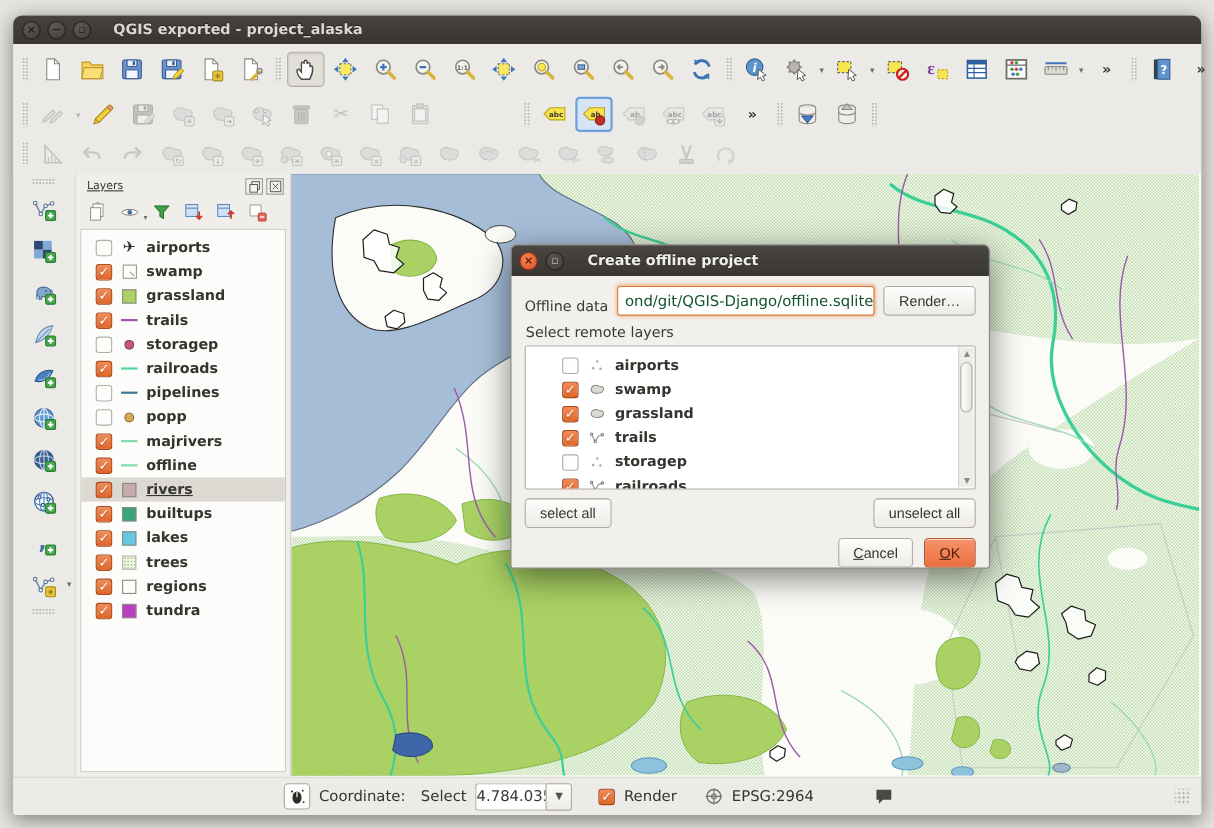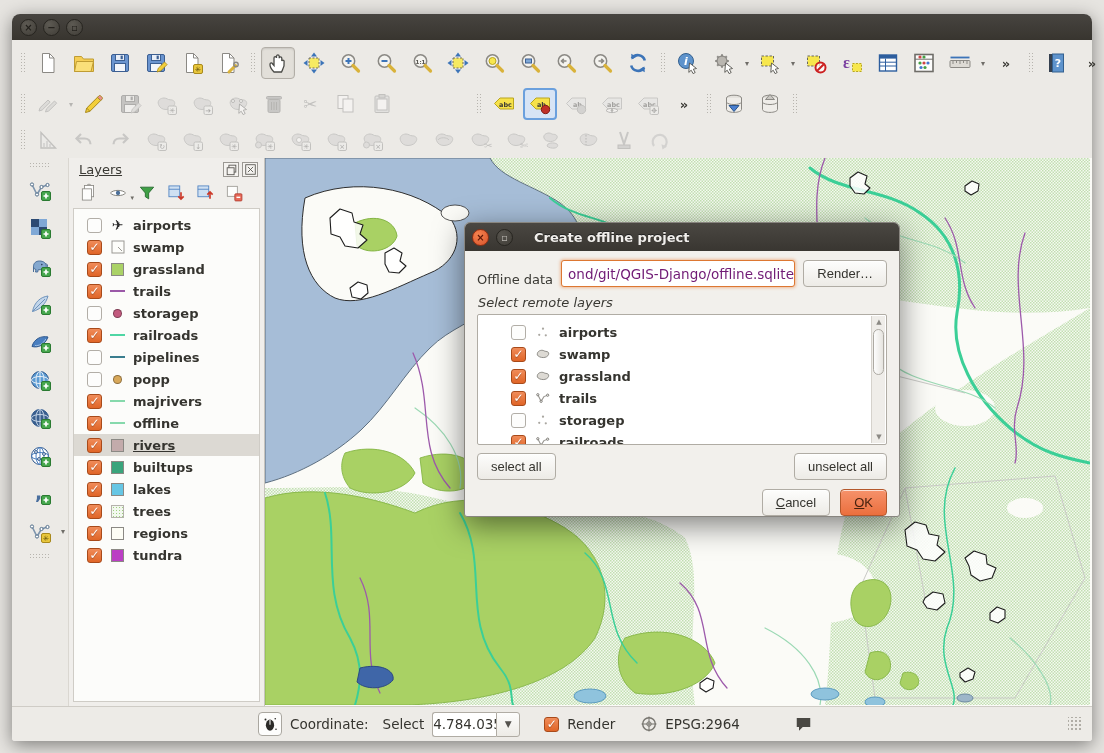--- a/index.html
+++ b/index.html
@@ -31,21 +31,21 @@
   .gap{width:72px;flex:0 0 auto;}
   
   .main{flex:1;display:flex;min-height:0;position:relative;}
   .sidebar{width:56px;flex:0 0 56px;display:flex;flex-direction:column;align-items:center;padding-top:4px;gap:5px;}
   .shandle{width:22px;height:6px;background-image:radial-gradient(#b7b4ae 35%,transparent 36%);background-size:3px 3px;}
   .sbtn{width:34px;height:33px;display:flex;align-items:center;justify-content:center;position:relative;}
   
   .layers{width:197px;flex:0 0 197px;background:#f0eeeb;border-left:1px solid #dad7d1;
     border-right:1px solid #c6c3bd;display:flex;flex-direction:column;}
   .lph{display:flex;align-items:center;padding:4px 6px 2px 10px;}
-  .lph .t{flex:1;font-size:13px;text-decoration:underline;}
+  .lph .t{flex:1;font-size:10px;text-decoration:underline;}
   .phbtn{width:16px;height:15px;border:1px solid #9a9792;background:#f5f3f0;margin-left:3px;
     display:flex;align-items:center;justify-content:center;}
   .lptools{display:flex;align-items:center;gap:5px;padding:3px 6px 4px 8px;}
   .ptool{width:24px;height:22px;display:flex;align-items:center;justify-content:center;position:relative;}
   .pcaret{position:absolute;right:-4px;bottom:2px;font-size:7px;color:#6f6d68;}
   .llist{flex:1;background:#fcfcfa;border:1px solid #cfccc6;margin:0 4px 4px 4px;padding-top:5px;overflow:hidden;}
   .lrow{display:flex;align-items:center;height:22px;padding-left:13px;gap:8px;}
   .lrow.selected{background:#dcd9d3;}
   .lname{font-weight:bold;font-size:13px;color:#35342f;}
   .lname.sel{text-decoration:underline;}
@@ -62,26 +62,26 @@
   .dtitle{height:28px;background:linear-gradient(#4a4742,#393631);border-radius:5px 5px 0 0;
     display:flex;align-items:center;padding:0 7px;gap:7px;}
   .dtitle .t{color:#f1efec;font-weight:bold;font-size:13px;margin-left:14px;text-shadow:0 -1px 0 #222;}
   .dbtn{width:17px;height:17px;border-radius:50%;font-size:10px;line-height:15px;text-align:center;}
   .dbtn.close{background:radial-gradient(circle at 35% 30%,#f4824f,#d9542c);border:1px solid #8f2e12;color:#5c1606;font-weight:bold;}
   .dbtn.max{background:radial-gradient(circle at 35% 30%,#57544e,#403d37);border:1px solid #26241f;color:#b9b6b0;}
   .dbody{padding:9px 12px 0 12px;}
   .drow1{display:flex;align-items:flex-end;gap:8px;}
   .dinput{flex:1;height:27px;background:#fff;border:1px solid #dd7732;border-radius:3px;
     box-shadow:0 0 3px 1px rgba(232,125,50,.45);padding:0 6px;display:flex;align-items:center;
-    font-size:13.5px;color:#701a75;white-space:nowrap;overflow:hidden;}
+    font-size:13.5px;color:#14532d;white-space:nowrap;overflow:hidden;}
   .btn{height:27px;padding:0 13px;border:1px solid #b0aca4;border-radius:4px;
     background:linear-gradient(#fdfdfc,#edebe6);display:inline-flex;align-items:center;justify-content:center;
     font-size:13px;color:#35342f;box-shadow:0 1px 0 rgba(255,255,255,.7) inset;}
   .btn.ok{background:linear-gradient(#f6926b,#eb6f3e);border-color:#b4582c;color:#47220f;}
-  .dlabel{margin:8px 0 4px 1px;font-style:italic;}
+  .dlabel{margin:8px 0 4px 1px;}
   .dlist{position:relative;height:131px;background:#fff;border:1px solid #b0aca4;border-radius:2px;overflow:hidden;padding:6px 0 0 7px;}
   .drow{display:flex;align-items:center;height:22px;gap:9px;padding-left:26px;}
   .dname{font-weight:bold;font-size:13px;color:#35342f;}
   .scrollbar{position:absolute;top:1px;right:1px;bottom:1px;width:14px;background:#efede9;border-left:1px solid #d5d2cc;}
   .sthumb{position:absolute;top:13px;left:1px;width:11px;height:46px;border:1px solid #adaaa3;border-radius:6px;
     background:linear-gradient(90deg,#fdfdfd,#e6e4df);}
   .sarrow{position:absolute;left:0;width:14px;height:12px;color:#8b8984;font-size:7px;text-align:center;line-height:12px;}
   .btnrow-a{display:flex;justify-content:space-between;margin-top:8px;}
   .btnrow-b{display:flex;justify-content:flex-end;gap:10px;margin-top:9px;}
   
@@ -101,20 +101,21 @@
 </style>
 </head>
 <body>
 
 <div class="window">
 
   <div class="titlebar">
     <div class="wbtn">×</div>
     <div class="wbtn">−</div>
     <div class="wbtn">▫</div>
+    <div class="wtitle">QGIS exported - project_alaska</div>
   </div>
 
   <div class="toolrow" id="row1">
       <div class="thandle"></div>
       <div class="tbtn">
         <span class="ticon">
           <svg width="24" height="24" viewBox="0 0 24 24">
             <path d="M6.5 2.5h7l4.5 4.5v14.5H6.5z" fill="#fff" stroke="#8b8984"></path>
             <path d="M13.5 2.5v4.5H18" fill="none" stroke="#8b8984"></path>
           </svg>

